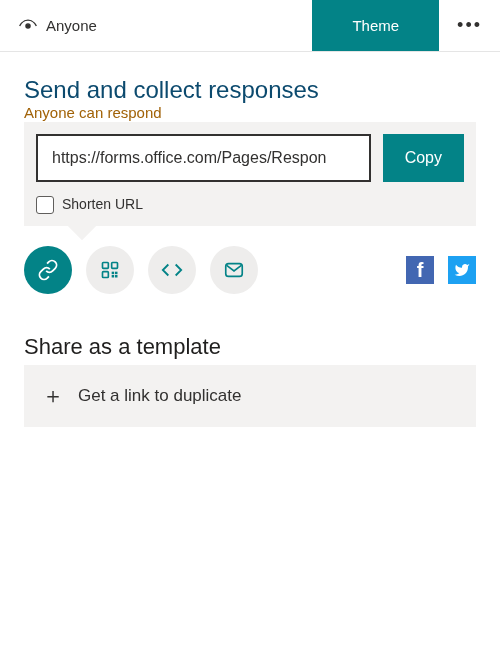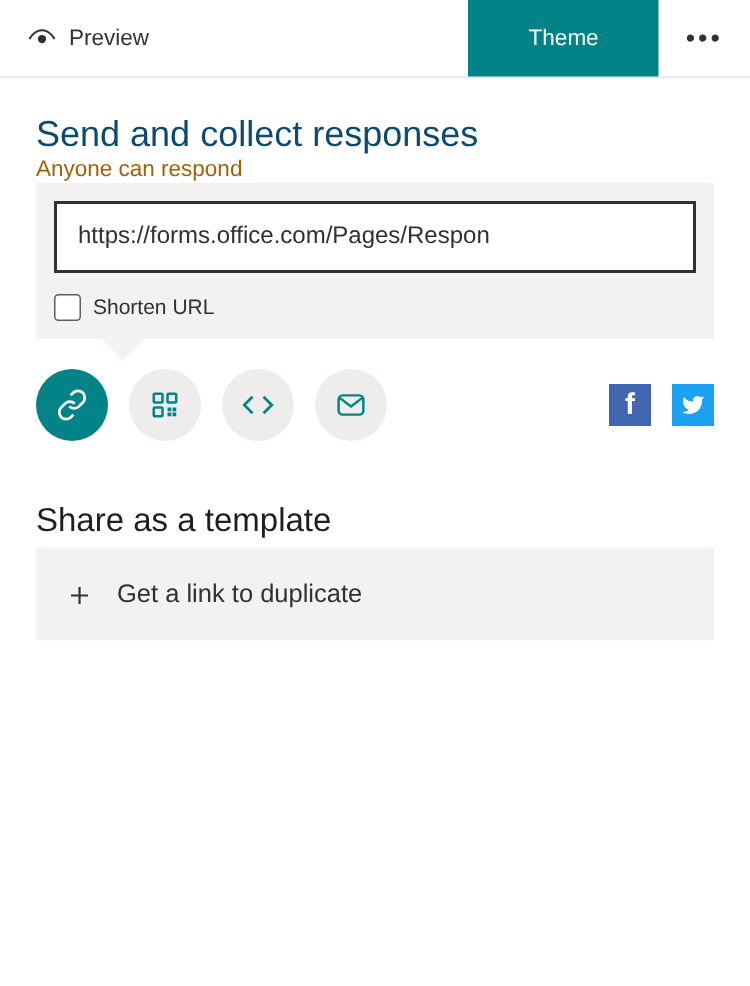--- a/index.html
+++ b/index.html
@@ -57,38 +57,39 @@
 <body>
 
 <div class="toolbar">
   <div class="toolbar-item">
     <span>
       <svg width="20" height="20" viewBox="0 0 24 24" fill="none" stroke="currentColor" stroke-width="1.6">
           <path d="M2 12s3.5-7 10-7 10 7 10 7"></path>
           <circle cx="12" cy="12" r="2.5" fill="currentColor"></circle>
         </svg>
     </span>
-    <span>Preview</span>
+    <span>Anyone</span>
   </div>
   <div class="toolbar-spacer"></div>
   <div class="toolbar-item active">
     <span>Theme</span>
   </div>
   <div class="more-btn">
     <span>•••</span>
   </div>
 </div>
 
 <div class="content">
   <h1 class="heading">Send and collect responses</h1>
   <a class="respond-link">Anyone can respond</a>
   
   <div class="panel">
     <div class="url-row">
       <input class="url-input" type="text" value="https://forms.office.com/Pages/Respon" style="">
+      <button class="copy-btn">Copy</button>
     </div>
     <div class="shorten-row">
       <div class="checkbox"></div>
       <span class="shorten-label">Shorten URL</span>
     </div>
     <div class="panel-notch"></div>
   </div>
 </div>
 
 <div class="icons-row">

